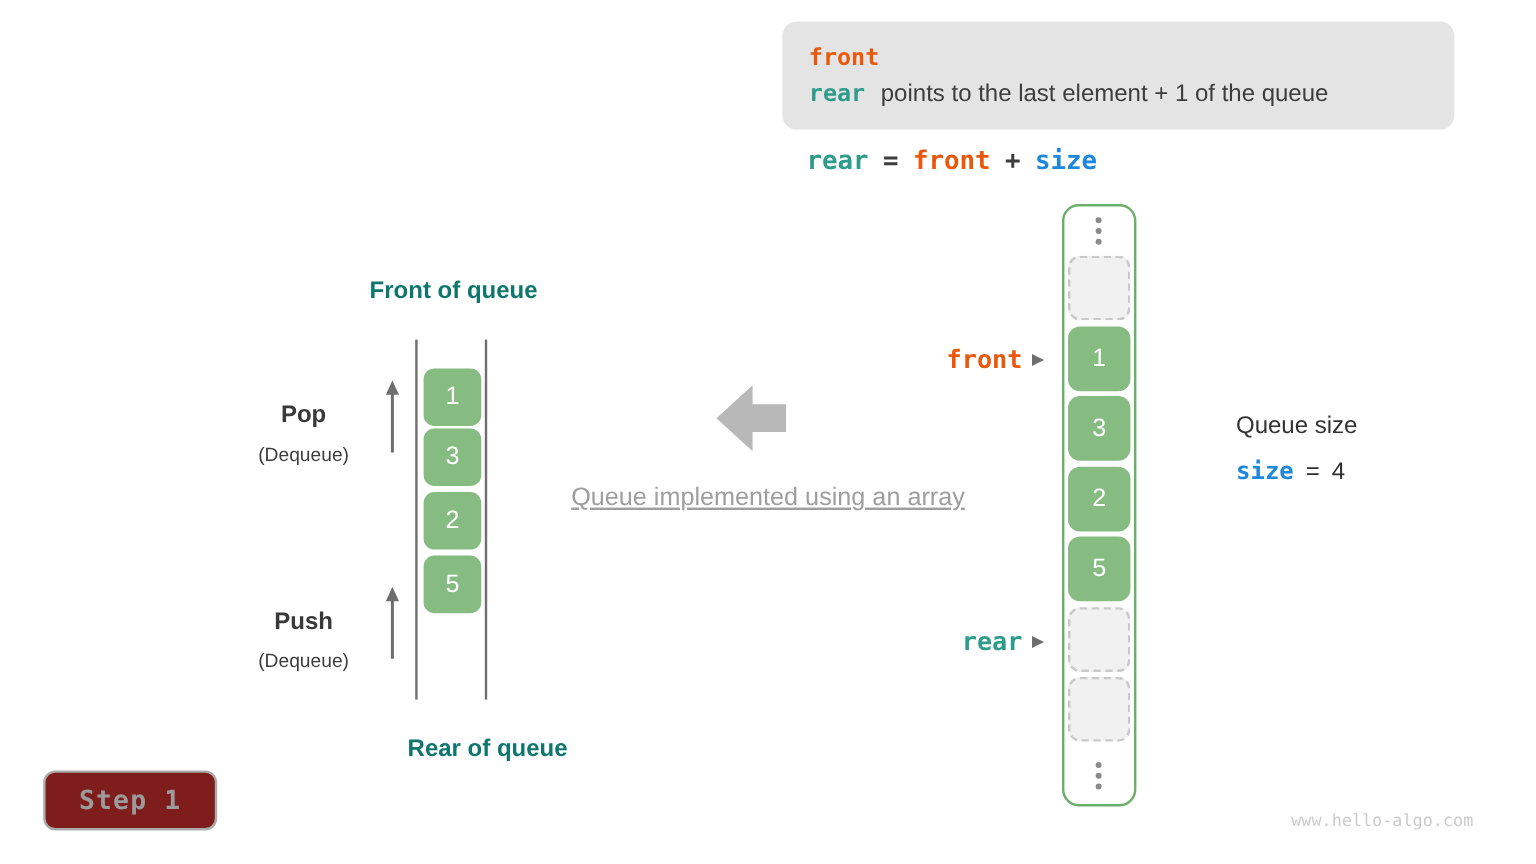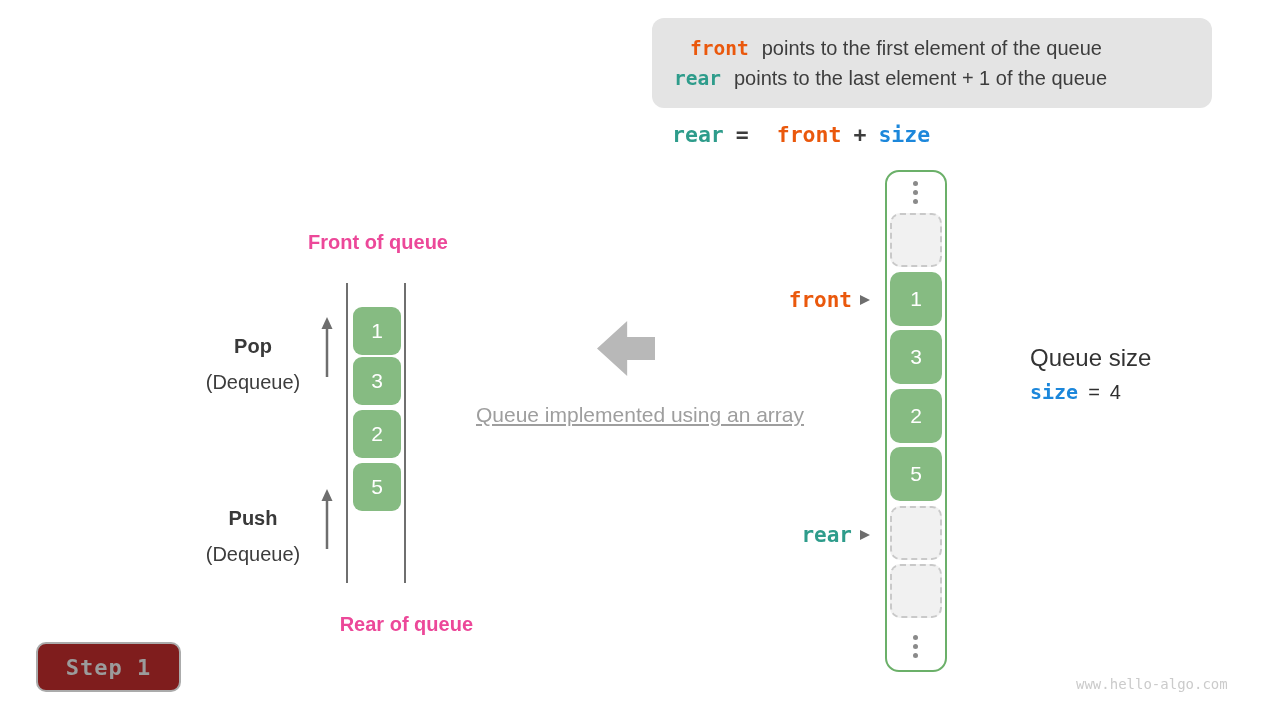--- a/index.html
+++ b/index.html
@@ -3,55 +3,55 @@
 <meta charset="utf-8">
 <style>
   * { margin:0; padding:0; box-sizing:border-box; }
   html,body { background:#ffffff; }
   #root {
     position:relative; width:1280px; height:720px; background:#ffffff;
     font-family:"Liberation Sans", sans-serif; color:#3d3d3d; overflow:hidden;
   }
   .abs { position:absolute; }
   .code { font-family:"DejaVu Sans Mono", monospace; font-weight:bold; }
-  .orange { color:#ea580c;margin-left:16px; }
+  .orange { color:#ea580c; }
   .teal   { color:#2e9c8b; }
   .blue   { color:#1c87db; }
 
   
   .info-box {
     left:652px; top:18px; width:560px; height:90px;
     background:#e4e4e4; border-radius:12px;
     display:flex; flex-direction:column; justify-content:center; gap:7px;
     padding-left:22px;
   }
   .info-line { display:flex; align-items:baseline; gap:13px; font-size:20px; color:#3d3d3d; }
   .info-line .code { font-size:19.5px; }
 
   
   .formula {
     left:672px; top:122px; display:flex; gap:12px; align-items:baseline;
     font-family:"DejaVu Sans Mono", monospace; font-weight:bold; font-size:21.5px; color:#3d3d3d;
   }
 
   
-  .heading { font-weight:bold; font-size:20px; color:#ec4899; text-align:center; }
+  .heading { font-weight:bold; font-size:20px; color:#0f766e; text-align:center; }
   .front-title { left:283px; top:231px; width:190px; }
   .rear-title  { left:283px; top:613px; width:190px;text-align:right; }
   .channel {
     left:346px; top:283px; width:60px; height:300px;
     border-left:2px solid #6f6f6f; border-right:2px solid #6f6f6f;
   }
   .channel .cell {
     position:absolute; left:5px; width:48px; height:48px; border-radius:9px;
     background:#86bb82; color:#ffffff; font-size:21px;
     display:flex; align-items:center; justify-content:center;
   }
   .op-label { width:140px; text-align:center; font-size:20px; font-weight:bold; color:#393939; }
-  .op-sub   { width:160px; text-align:center; font-size:20px; color:#3d3d3d; }
+  .op-sub   { width:160px; text-align:center; font-size:16px; color:#3d3d3d; }
   .pop-label  { left:183px; top:335px; }
   .pop-sub    { left:173px; top:371px; }
   .push-label { left:183px; top:507px; }
   .push-sub   { left:173px; top:543px; }
   .up-arrow { left:320px; width:14px; height:62px; }
   .up-arrow.pop  { top:317px; }
   .up-arrow.push { top:489px; }
 
   
   .block-arrow {
@@ -82,21 +82,21 @@
   .pointer .code { font-size:21px; }
   .pointer-front { top:287px; }
   .pointer-rear  { top:522px; }
   .tri {
     width:0; height:0;
     border-top:5px solid transparent; border-bottom:5px solid transparent;
     border-left:10px solid #6e6e6e;
   }
 
   
-  .qsize-label { left:1030px; top:344px; font-size:24px; color:#333333; }
+  .qsize-label { left:1030px; top:344px; font-size:20px; color:#333333; }
   .qsize-expr  { left:1030px; top:380px; display:flex; gap:10px; align-items:baseline; font-size:20px; color:#2f2f2f; }
   .qsize-expr .code { font-size:20px; }
 
   
   .step-badge {
     left:36px; top:642px; width:145px; height:50px;
     background:#7f1d1d; border:2px solid #ababab; border-radius:10px;
     display:flex; align-items:center; justify-content:center;
     font-family:"DejaVu Sans Mono", monospace; font-weight:bold;
     font-size:22px; color:#9b9b9b; letter-spacing:1px;
@@ -109,21 +109,20 @@
   }
 </style>
 </head>
 <body>
 
 <div id="root">
 
   <div class="abs info-box">
     <div class="info-line">
       <span class="code orange">front</span>
-      <span>points to the first element of the queue</span>
     </div>
     <div class="info-line">
       <span class="code teal">rear</span>
       <span>points to the last element + 1 of the queue</span>
     </div>
   </div>
 
   <div class="abs formula">
     <span class="teal">rear</span>
     <span>=</span>

